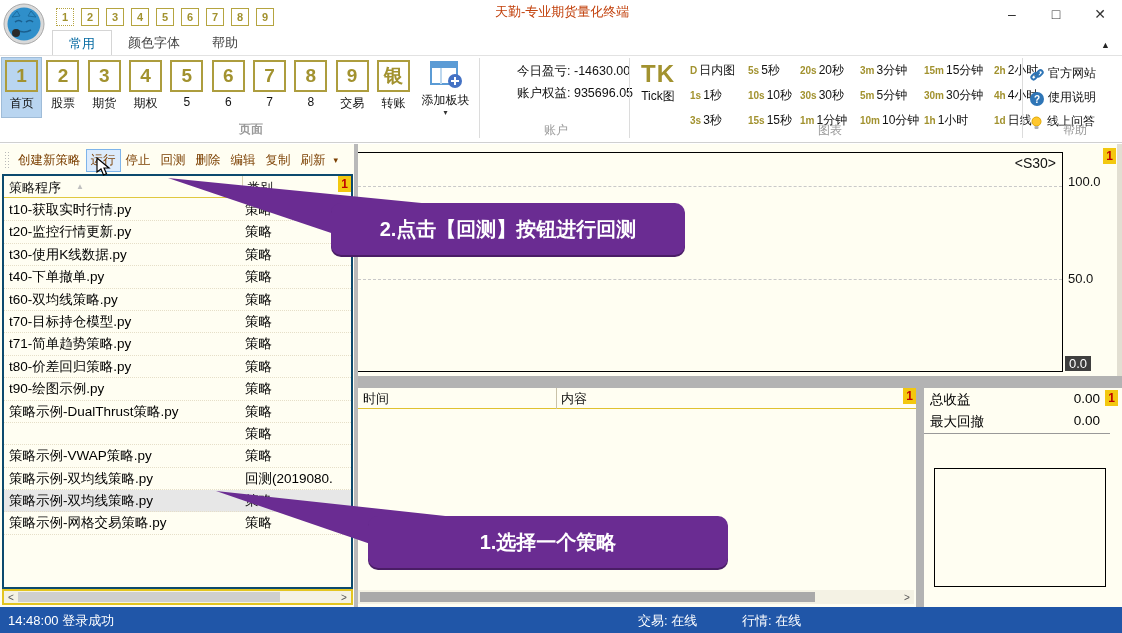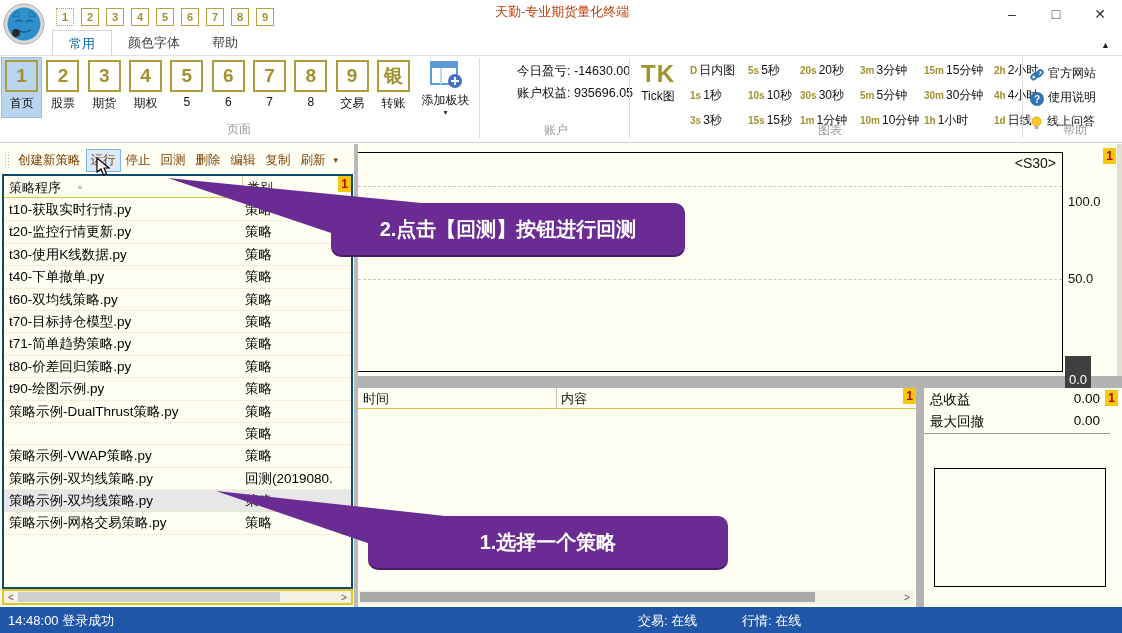--- a/index.html
+++ b/index.html
@@ -96,21 +96,21 @@
   .hsplit  { position:absolute; left:358px; top:232px; width:764px; height:12px; background:#b3b3b3; }
   .vsplit2 { position:absolute; left:916px; top:244px; width:8px; height:219px; background:#b3b3b3; }
 
   
   .chartpanel { position:absolute; left:358px; top:0; width:764px; height:232px; background:#fffef2; }
   .plot { position:absolute; left:0; top:8px; width:705px; height:220px;
           border-top:1px solid #000; border-right:1px solid #000; border-bottom:1px solid #000; }
   .gridline { position:absolute; left:0; width:704px; border-top:1px dashed #c9c9c9; }
   .serieslabel { position:absolute; right:6px; top:2px; font-size:14px; color:#111; }
   .ytick { position:absolute; left:710px; font-size:13px; color:#111; }
-  .ylast { position:absolute; left:707px; background:#3f3f3f; color:#fff; font-size:13px; padding:16px 4px; }
+  .ylast { position:absolute; left:707px; background:#3f3f3f; color:#fff; font-size:13px; padding:0 4px; }
   .chart-rstrip { position:absolute; right:0; top:0; width:5px; height:232px; background:#e2dfd2; }
 
   
   .logpanel { position:absolute; left:358px; top:244px; width:558px; height:219px; background:#fffef2; }
   .loghead { position:relative; height:21px; border-bottom:1px solid #e0c230; font-size:13px; color:#111; }
   .loghead .h1 { position:absolute; left:5px; top:2px; }
   .loghead .vs { position:absolute; left:198px; top:0; width:1px; height:21px; background:#c9c2a8; }
   .loghead .h2 { position:absolute; left:203px; top:2px; }
   .logscroll { position:absolute; left:0; bottom:3px; width:556px; height:14px; background:#f4f2e4;
                display:flex; align-items:center; }
@@ -233,21 +233,21 @@
             <rect x="2" y="2" width="26" height="22" fill="#fff" stroke="#5b9bd5" stroke-width="2"></rect>
             <rect x="2" y="2" width="26" height="6" fill="#5b9bd5"></rect>
             <line x1="12" y1="8" x2="12" y2="24" stroke="#bcd7ee" stroke-width="2"></line>
             <circle cx="26" cy="21" r="7" fill="#4472c4"></circle>
             <path d="M26 17 v8 M22 21 h8" stroke="#fff" stroke-width="2"></path>
           </svg>
           <div class="addlabel">添加板块</div>
           <div class="dd-arrow">▾</div>
         </div>
       </div>
-      <div class="glabel" style="left:0; width:474px;">页面</div>
+      <div class="glabel" style="left:12px; width:474px;font-weight:bold;">页面</div>
     </div>
     <div class="gsep" style="left:479px;"></div>
 
     <div class="acctgrp">
       <div class="acctrow"><span>今日盈亏:</span> <span>-14630.00</span></div>
       <div class="acctrow"><span>账户权益:</span> <span>935696.05</span></div>
     </div>
     <div class="glabel" style="left:486px; width:140px;">账户</div>
     <div class="gsep" style="left:629px;"></div>
 
@@ -402,21 +402,21 @@
     <div class="vsplit1"></div>
     <div class="hsplit"></div>
     <div class="vsplit2"></div>
 
     <div class="chartpanel">
       <div class="plot">
         <div class="gridline" style="top:33px;"></div>
         <div class="gridline" style="top:126px;"></div>
         <div class="serieslabel">&lt;S30&gt;</div>
       </div>
-      <div class="ytick" style="top:50px;text-align:right;">100.0</div>
+      <div class="ytick" style="top:30px;text-align:right;">100.0</div>
       <div class="ytick" style="top:127px;">50.0</div>
       <div class="ylast" style="top:212px;">0.0</div>
       <span class="badge" style="right:6px; top:4px;">1</span>
       <div class="chart-rstrip"></div>
     </div>
 
     <div class="logpanel">
       <div class="loghead">
         <span class="h1">时间</span>
         <span class="vs"></span>

